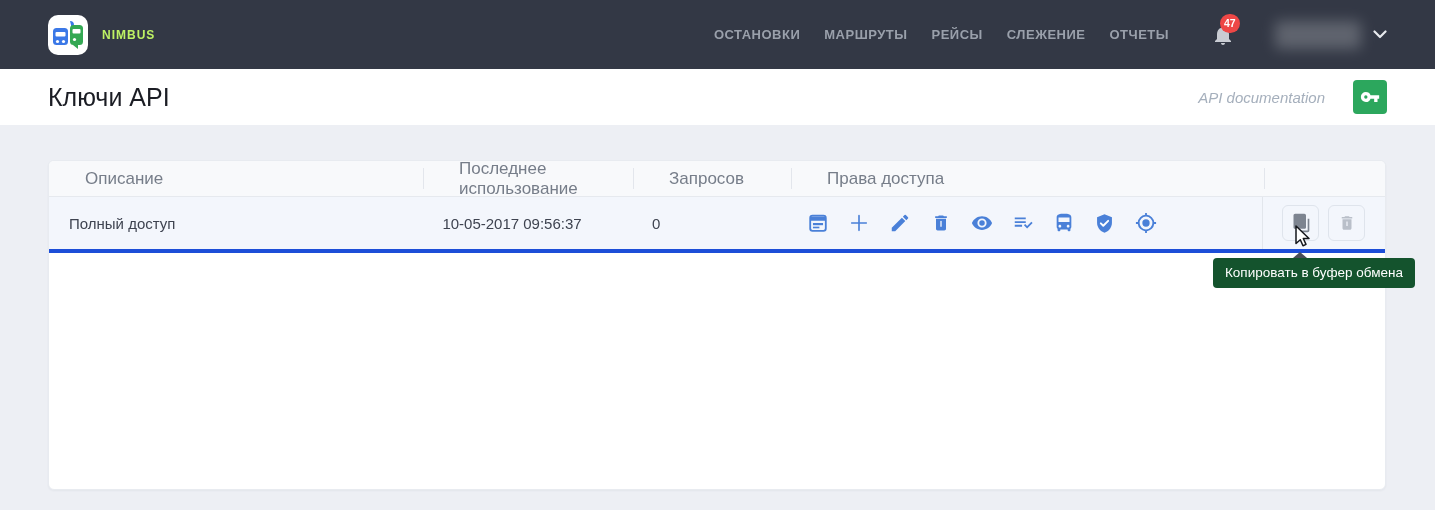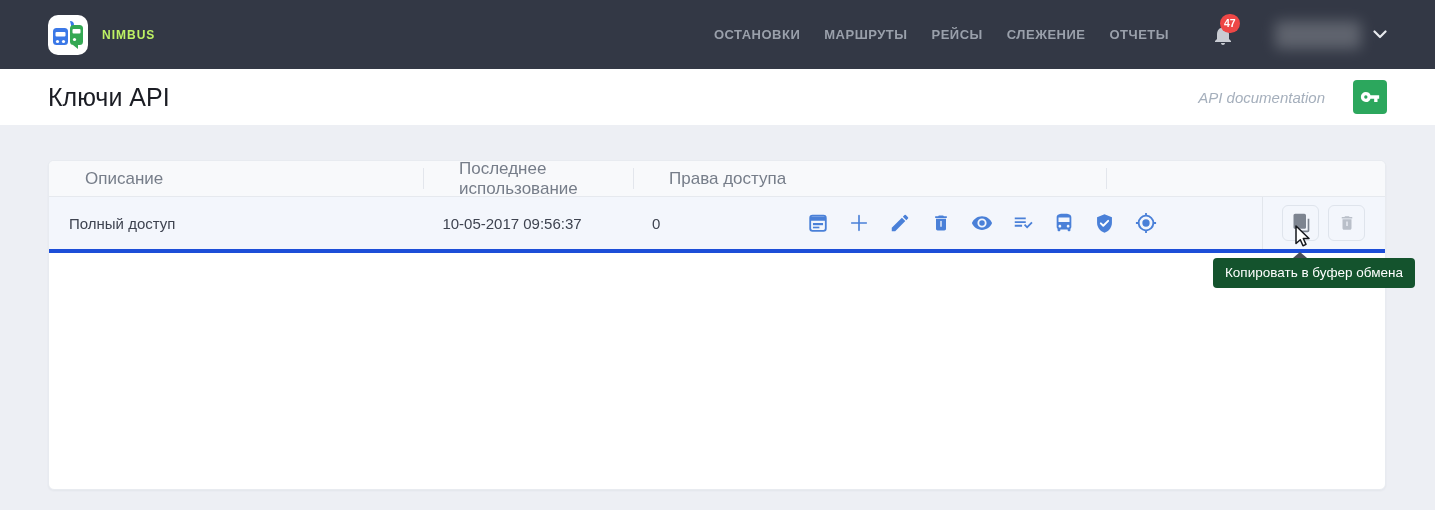--- a/index.html
+++ b/index.html
@@ -170,20 +170,21 @@
         <path fill="#fff" d="M12.65 10A5.99 5.99 0 0 0 7 6a6 6 0 0 0 0 12 5.99 5.99 0 0 0 5.65-4H17v4h4v-4h2v-4H12.65zM7 14a2 2 0 1 1 0-4 2 2 0 0 1 0 4z"></path>
       </svg>
     </button>
   </div>
 </div>
 
 <div class="card">
   <div class="thead">
     <div class="th col-desc">Описание</div>
     <div class="th col-date">Последнее использование</div>
+    <div class="th col-req">Запросов</div>
     <div class="th col-perm">Права доступа</div>
     <div class="th col-act"></div>
   </div>
 
   <div class="trow">
     <div class="td col-desc">Полный доступ</div>
     <div class="td col-date">10-05-2017 09:56:37</div>
     <div class="td col-req">0</div>
     <div class="td col-perm td-perms" id="perm-icons">
         <span class="perm-ic">

